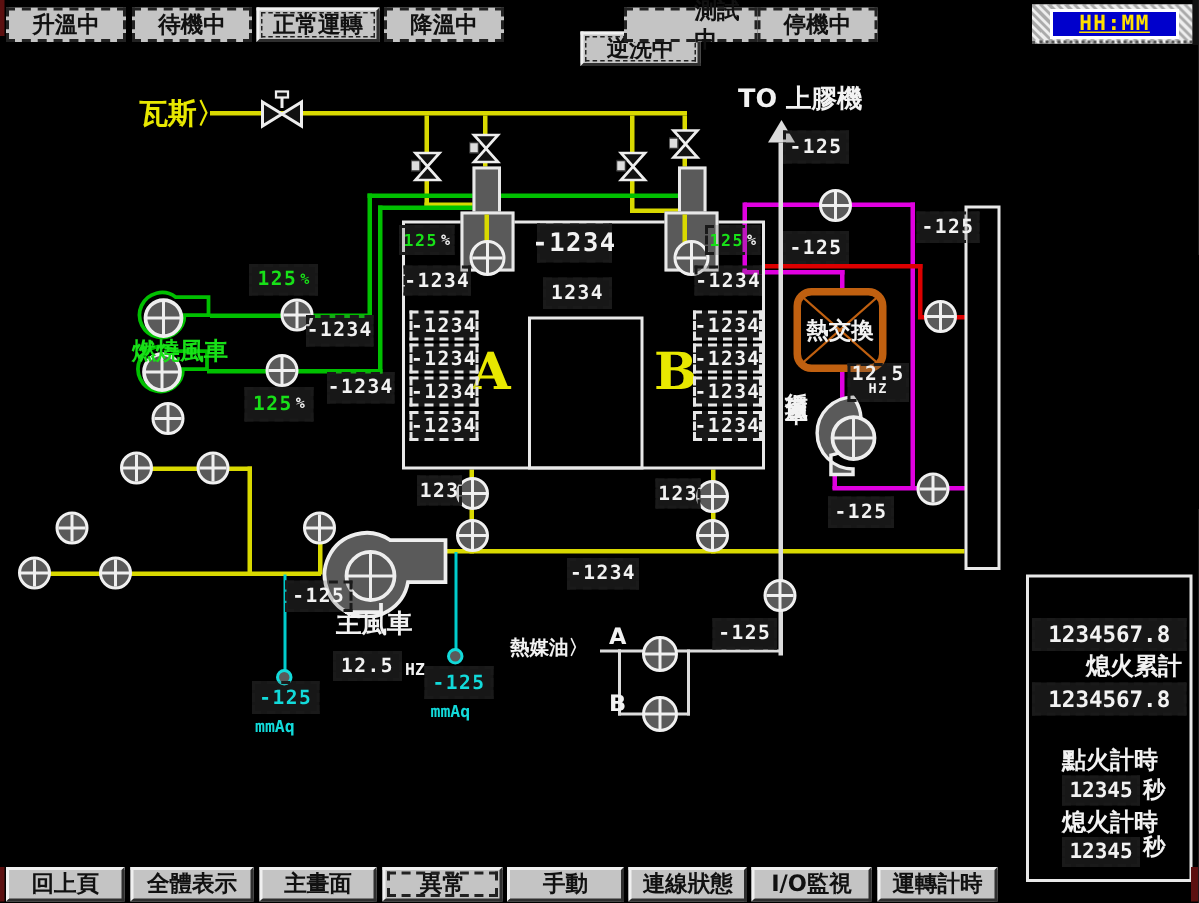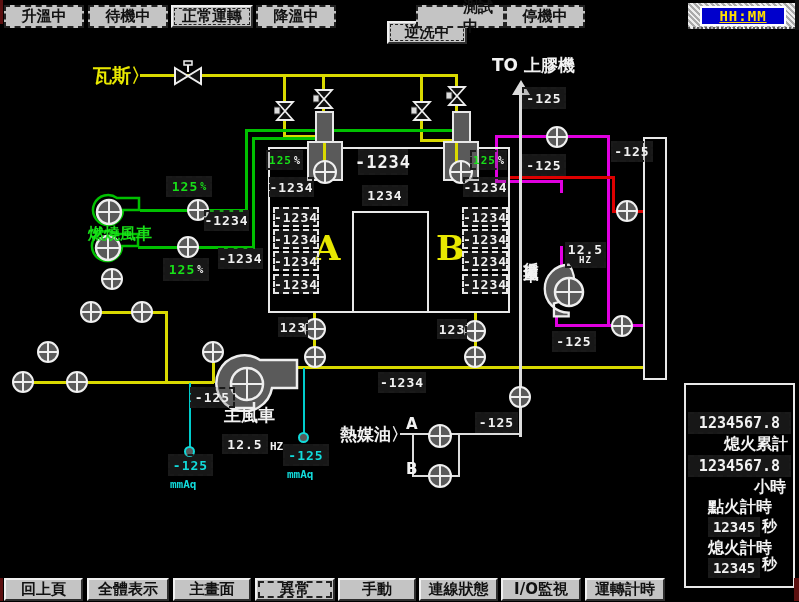--- a/index.html
+++ b/index.html
@@ -192,20 +192,27 @@
     <line x1="47" y1="18" x2="47" y2="50" stroke="#eee" stroke-width="2"></line>
     <line x1="31" y1="34" x2="63" y2="34" stroke="#eee" stroke-width="2"></line>
   </svg>
   <svg class="abs" style="left:542px;top:262px;" width="56" height="60" viewBox="0 0 56 60">
     <path d="M26 2 A 26 26 0 1 0 26 54 V58 H10 V44 A26 26 0 0 0 26 2 Z" fill="#5a5a5a" stroke="#eee" stroke-width="2.5" transform="scale(0.92) translate(3,1)"></path>
     <circle cx="27" cy="30" r="14" fill="#5a5a5a" stroke="#eee" stroke-width="2.5"></circle>
     <line x1="27" y1="16" x2="27" y2="44" stroke="#eee" stroke-width="2"></line>
     <line x1="13" y1="30" x2="41" y2="30" stroke="#eee" stroke-width="2"></line>
   </svg>
 
+  <div class="hx" style="left:529px;top:192px;width:62px;height:56px;">
+    <svg width="50" height="44" viewBox="0 0 50 44" style="position:absolute;left:1px;top:1px;">
+      <line x1="0" y1="0" x2="50" y2="44" stroke="#c06010" stroke-width="1.5"></line>
+      <line x1="50" y1="0" x2="0" y2="44" stroke="#c06010" stroke-width="1.5"></line>
+    </svg>
+    <span class="lbl" style="position:relative;font-size:15px;">熱交換</span>
+  </div>
 
   <div class="dmp" style="left:187px;top:199px;"></div>
   <div class="dmp" style="left:177px;top:236px;"></div>
   <div class="dmp" style="left:101px;top:268px;"></div>
   <div class="dmp" style="left:80px;top:301px;"></div>
   <div class="dmp" style="left:131px;top:301px;"></div>
   <div class="dmp" style="left:37px;top:341px;"></div>
   <div class="dmp" style="left:12px;top:371px;"></div>
   <div class="dmp" style="left:66px;top:371px;"></div>
   <div class="dmp" style="left:202px;top:341px;"></div>
@@ -216,21 +223,21 @@
   <div class="dmp" style="left:546px;top:126px;"></div>
   <div class="dmp" style="left:616px;top:200px;"></div>
   <div class="dmp" style="left:611px;top:315px;"></div>
   <div class="dmp lg" style="left:428px;top:424px;"></div>
   <div class="dmp lg" style="left:428px;top:464px;"></div>
   <div class="dmp" style="left:509px;top:386px;"></div>
 
   <div class="lbl y" style="left:93px;top:63px;font-size:19px;"><span>瓦斯</span><span>〉</span></div>
   <div class="lbl g" style="left:88px;top:224px;font-size:16px;">燃燒風車</div>
   <div class="lbl" style="left:224px;top:404px;font-size:17px;">主風車</div>
-  <div class="lbl" style="left:340px;top:423px;font-size:17px;"><span>熱媒油</span><span>〉</span></div>
+  <div class="lbl" style="left:340px;top:423px;font-size:13px;"><span>熱媒油</span><span>〉</span></div>
   <div class="lbl" style="left:492px;top:54px;font-size:17px;">TO 上膠機</div>
   <div class="lbl" style="left:521px;top:250px;font-size:15px;writing-mode:vertical-rl;letter-spacing:2px;">循環風車</div>
   <div class="lbl y" style="left:314px;top:228px;font-size:34px;font-family:'DejaVu Serif','Liberation Serif',serif;">A</div>
   <div class="lbl y" style="left:436px;top:228px;font-size:34px;font-family:'DejaVu Serif','Liberation Serif',serif;">B</div>
   <div class="lbl" style="left:406px;top:415px;font-size:15px;">A</div>
   <div class="lbl" style="left:406px;top:460px;font-size:15px;">B</div>
   <div class="lbl mono" style="left:270px;top:440px;font-size:11px;">HZ</div>
   <div class="lbl c mono" style="left:170px;top:478px;font-size:11px;">mmAq</div>
   <div class="lbl c mono" style="left:287px;top:468px;font-size:11px;">mmAq</div>
 
@@ -285,21 +292,20 @@
       <span>12.5</span>
       <span style="font-size:9px;">HZ</span>
     </div>
   <div class="disp" style="left:552px;top:331px;width:44px;height:21px;">-125</div>
   <div class="disp" style="left:475px;top:412px;width:43px;height:21px;">-125</div>
 
   <div class="frame" style="left:684px;top:383px;width:111px;height:205px;"></div>
   <div class="disp" style="left:688px;top:412px;width:103px;height:22px;font-size:15px;letter-spacing:0;">1234567.8</div>
   <div class="lbl" style="left:690px;top:434px;width:98px;text-align:right;font-size:16px;">熄火累計</div>
   <div class="disp" style="left:688px;top:455px;width:103px;height:22px;font-size:15px;letter-spacing:0;">1234567.8</div>
-  <div class="lbl" style="left:690px;top:477px;width:96px;text-align:right;font-size:16px;">小時</div>
   <div class="lbl" style="left:686px;top:497px;width:86px;text-align:right;font-size:16px;">點火計時</div>
   <div class="disp" style="left:708px;top:517px;width:52px;height:20px;font-size:14px;letter-spacing:0;">12345</div>
   <div class="lbl" style="left:762px;top:517px;font-size:15px;">秒</div>
   <div class="lbl" style="left:686px;top:538px;width:86px;text-align:right;font-size:16px;">熄火計時</div>
   <div class="disp" style="left:708px;top:558px;width:52px;height:20px;font-size:14px;letter-spacing:0;">12345</div>
   <div class="lbl" style="left:762px;top:555px;font-size:15px;">秒</div>
 
   <div class="edge" style="left:0;top:578px;width:3px;height:23px;"></div>
   <div class="edge" style="left:794px;top:578px;width:5px;height:23px;"></div>
   <div class="nbtn" style="left:4px;top:578px;width:79px;align-items:center;">

